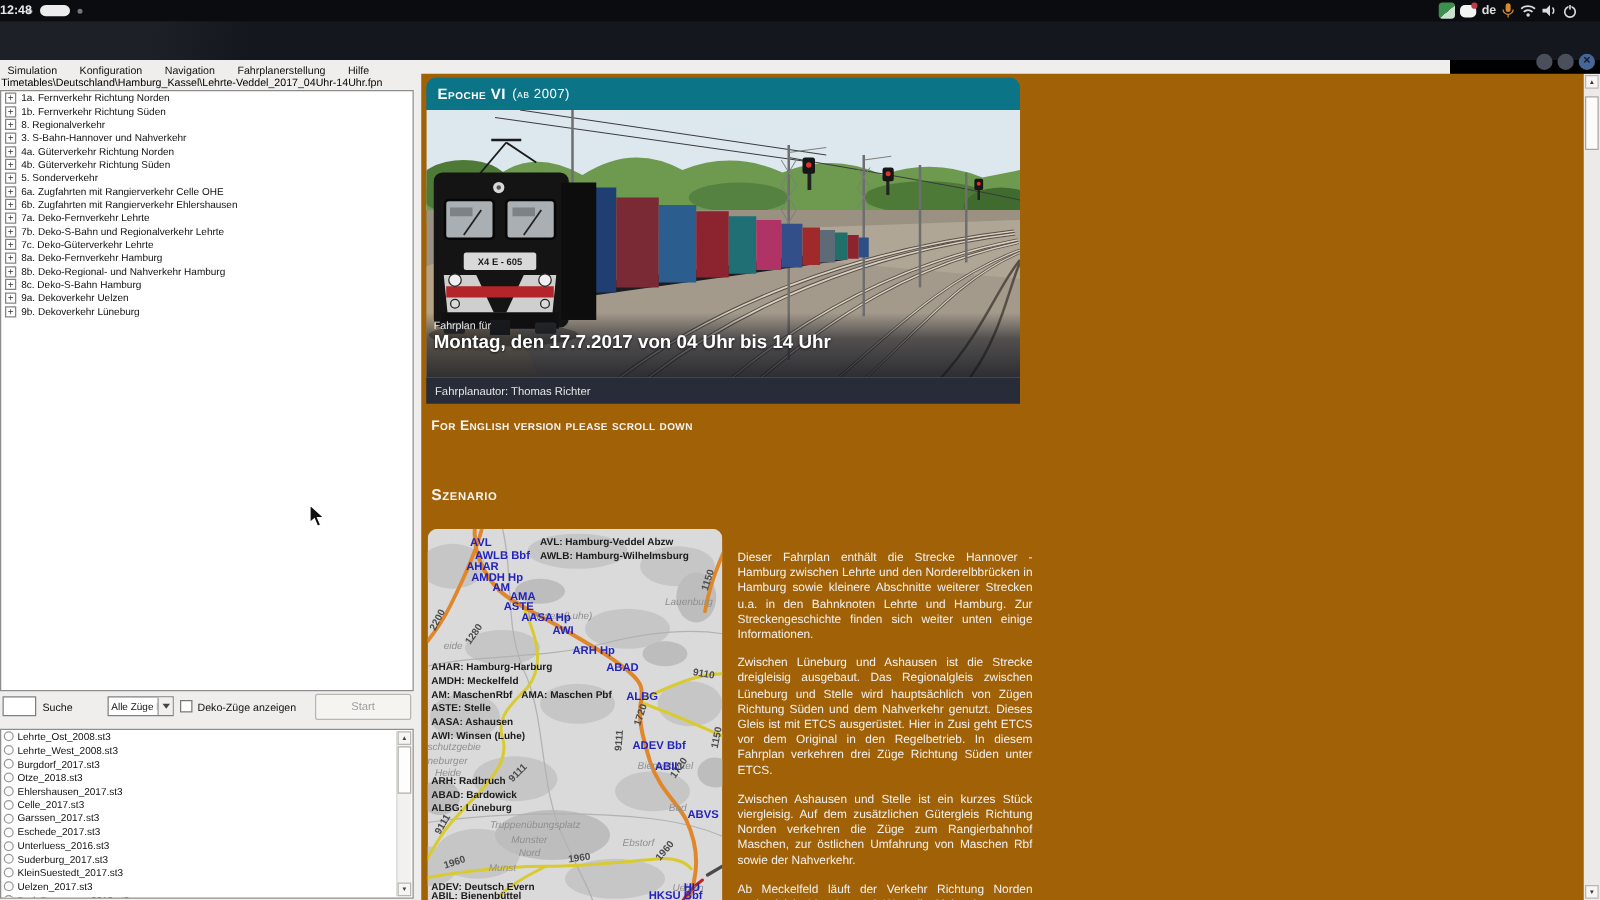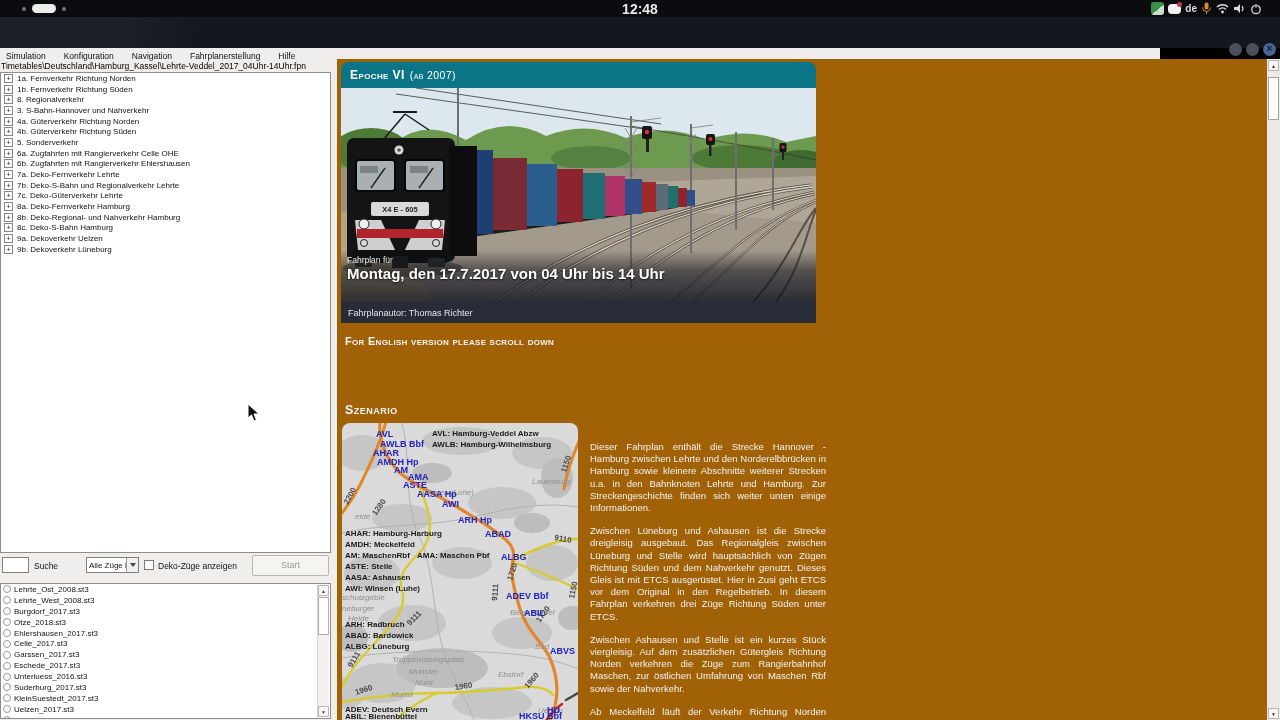--- a/index.html
+++ b/index.html
@@ -6,21 +6,21 @@
   html,body { width:1280px; height:720px; overflow:hidden;
     font-family:"Liberation Sans", sans-serif; background:#000; }
   #screen { position:relative; width:1280px; height:720px; }
 
   
   #sysbar { position:absolute; left:0; top:0; width:1280px; height:17px;
     background:#0b0c10; display:flex; align-items:center; color:#e8e8e8; }
   #ws { position:absolute; left:22px; top:4px; display:flex; align-items:center; gap:6px; }
   #ws .dot { width:4px; height:4px; border-radius:50%; background:#777; }
   #ws .pill { width:24px; height:9px; border-radius:5px; background:#ececec; }
-  #clock { position:absolute; left:0; right:0; text-align:center; font-size:14px; font-weight:bold; }
+  #clock { position:absolute; left:0; right:0; text-align:left; font-size:10px; font-weight:bold; }
   #tray { position:absolute; right:18px; top:1px; display:flex; align-items:center; gap:4px; height:15px; }
   #tray .txt { font-size:10px; font-weight:bold; color:#ddd; }
   #tray svg { display:block; }
   .appic { width:13px; height:13px; border-radius:3px; background:linear-gradient(140deg,#3d8f4e 55%,#c9e0cf 56%); }
   .discic { width:13px; height:10px; border-radius:4px; background:#f3f3f3; position:relative; }
   .discic:before { content:""; position:absolute; right:-1px; top:-2px; width:5px; height:5px; border-radius:50%; background:#c03b4a; }
 
   
   #titlebar { position:absolute; left:0; top:17px; width:1280px; height:31px;
     background:linear-gradient(100deg,#1d2027 0 120px,#15171e 200px); }
@@ -86,21 +86,21 @@
   #photo { position:absolute; left:4px; top:29px; width:475px; height:214px; overflow:hidden; }
   #caption { position:absolute; left:0; right:0; bottom:0; height:52px;
     background:linear-gradient(rgba(15,18,28,0) 0, rgba(15,18,28,.55) 40%, rgba(15,18,28,.8) 100%); }
   #caption .small { position:absolute; left:6px; top:5px; font-size:8.5px; color:#e9e9e9; }
   #caption .big { position:absolute; left:6px; top:15px; font-size:15px; font-weight:bold; color:#fff;
     text-shadow:0 1px 2px rgba(0,0,0,.8); white-space:nowrap; }
   #author-band { position:absolute; left:4px; top:243px; width:475px; height:21px; background:#272c38;
     color:#e6e6e6; font-size:9px; display:flex; align-items:center; padding-left:7px; }
   #english-note { position:absolute; left:8px; top:276px; color:#f2f2f2; font-size:11px; font-weight:bold;
     font-variant:small-caps; letter-spacing:.3px; }
-  #section-title { position:absolute; left:8px; top:344px; color:#f2f2f2; font-size:12.5px; font-weight:bold;
+  #section-title { position:absolute; left:8px; top:330px; color:#f2f2f2; font-size:12.5px; font-weight:bold;
     font-variant:small-caps; letter-spacing:.5px; }
 
   #map-wrap { position:absolute; left:5px; top:364px; width:236px; height:297px; border-radius:8px 8px 0 0; overflow:hidden; }
   #textcol { position:absolute; left:253px; top:366px; width:236px; height:295px; overflow:hidden;
     color:#f1f1f1; font-size:9.5px; line-height:12.2px; text-align:justify;margin-top:16px; }
   #textcol p { margin:0 0 11px 0; }
 
   
   #cursor { position:absolute; left:247px; top:403px; z-index:50; }
 </style>

